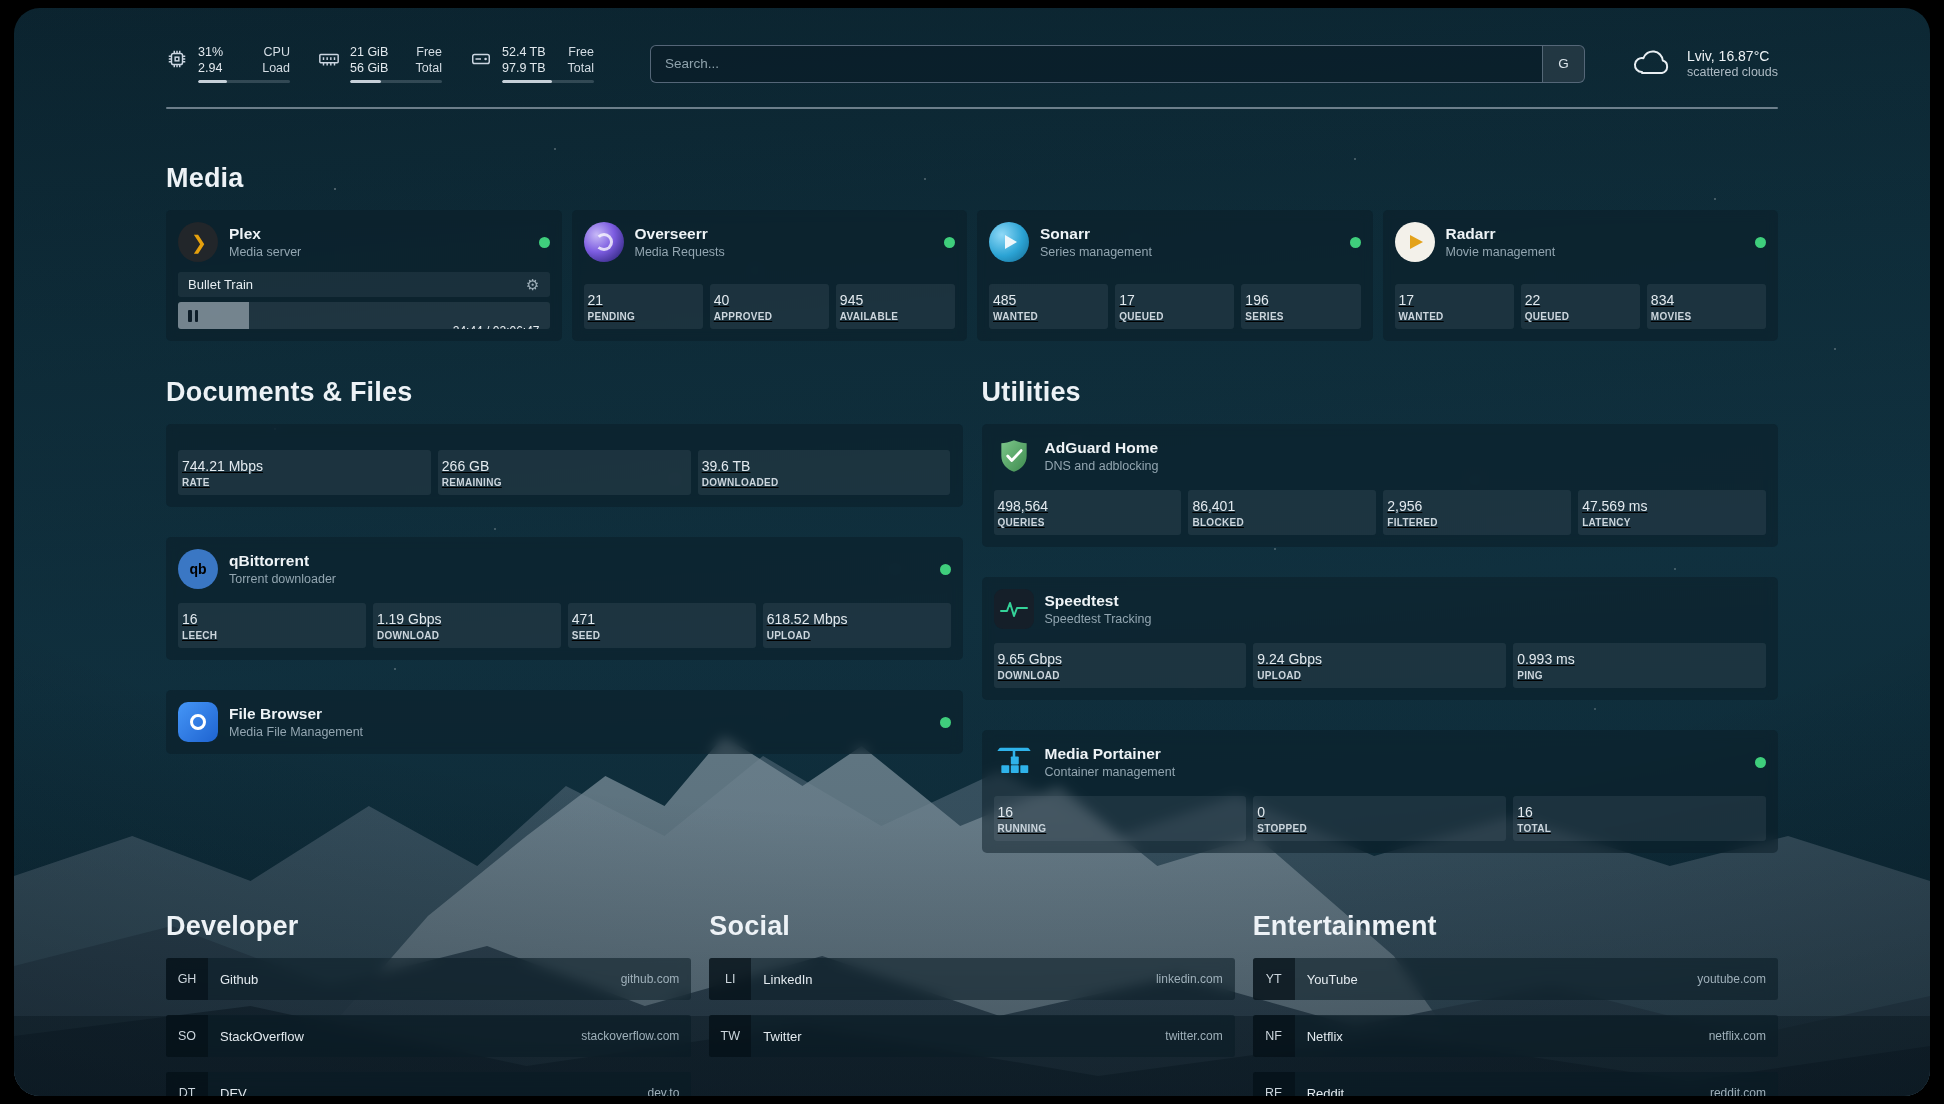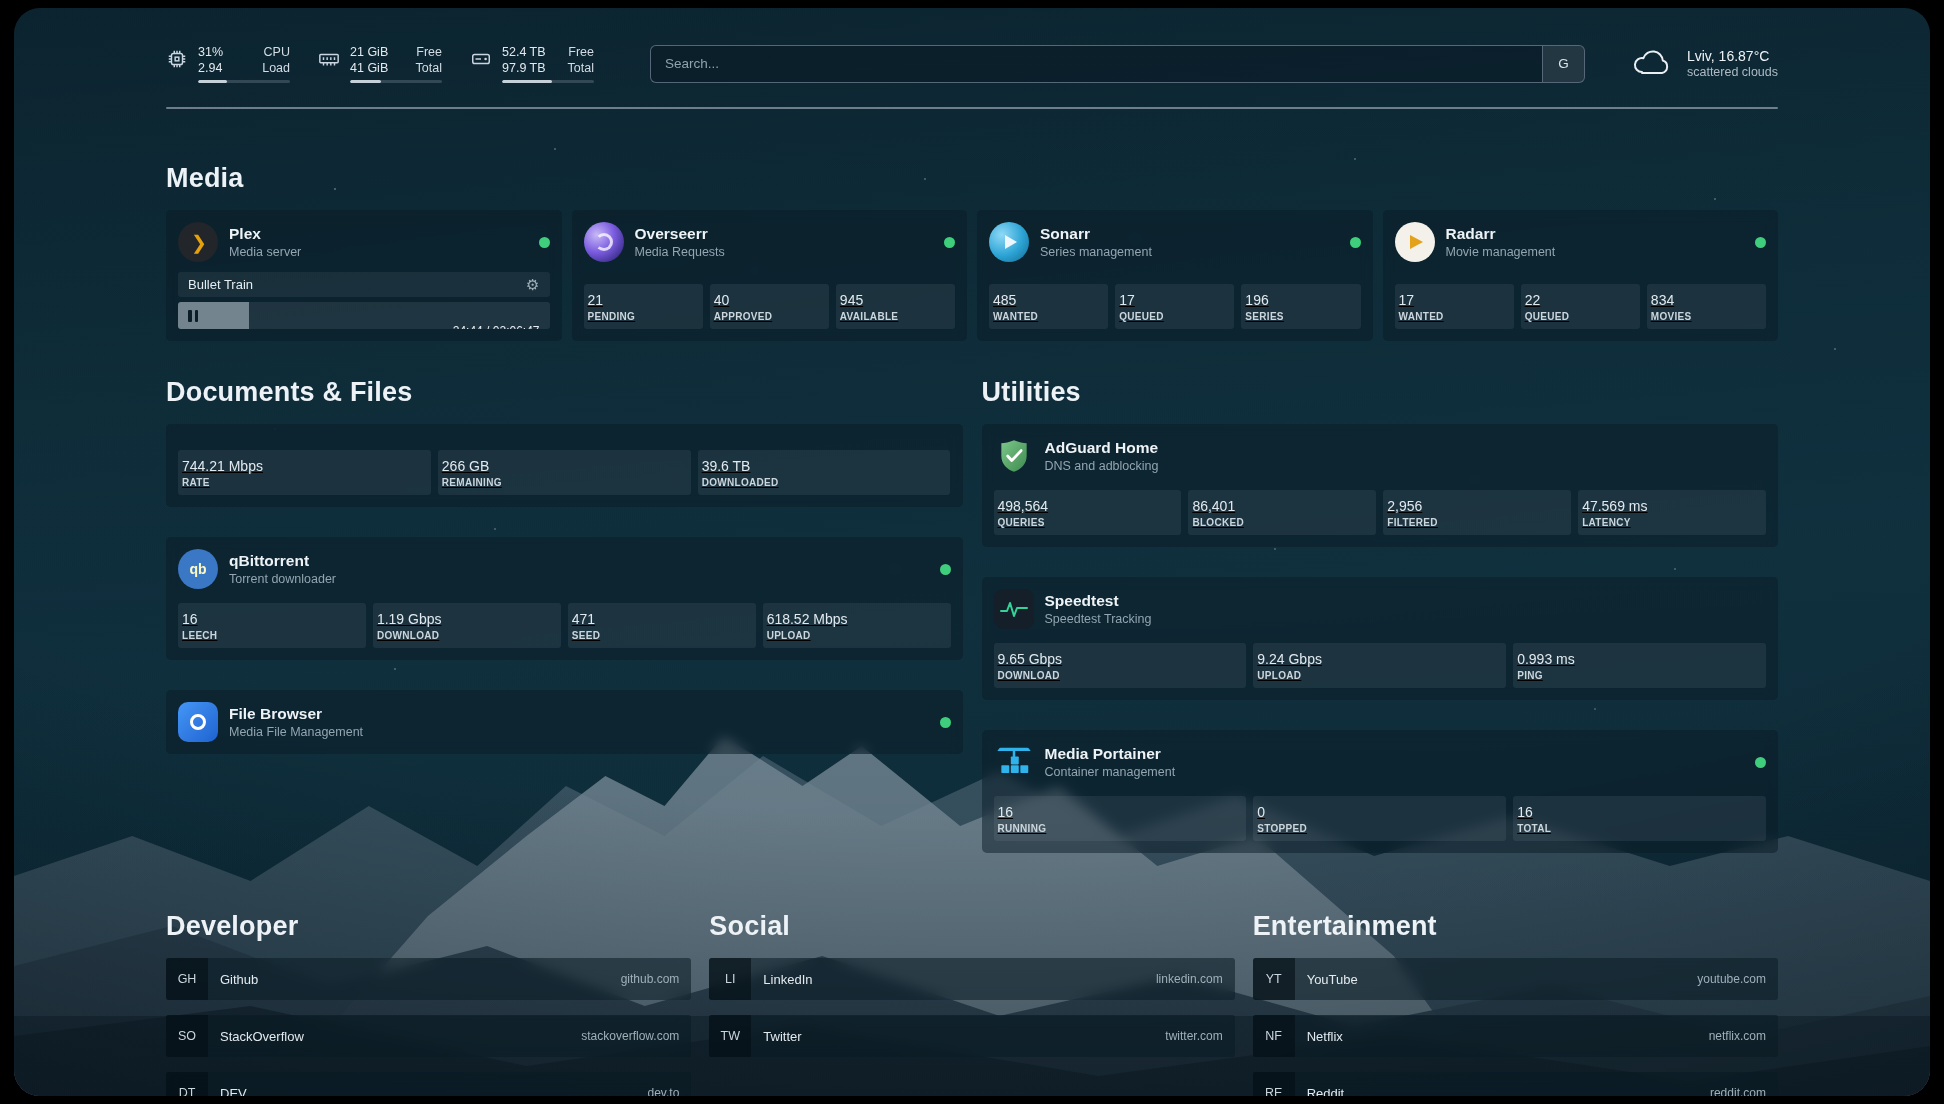--- a/index.html
+++ b/index.html
@@ -92,21 +92,21 @@
   .icon-overseerr { background:radial-gradient(circle at 32% 32%, #c7b9f7, #7c5ce0 45%, #3b2e8c 82%); }
   .ovs-swirl { width:18px; height:18px; border-radius:50%; border:3px solid rgba(255,255,255,0.75); border-left-color:transparent; }
   .icon-sonarr { background:radial-gradient(circle at 32% 32%, #8fd9f7, #2ba3d4 55%, #14678f); }
   .tri { width:0; height:0; border-top:7px solid transparent; border-bottom:7px solid transparent; margin-left:4px; }
   .tri-white { border-left:12px solid #eef7fb; }
   .icon-radarr { background:#f3f1ea; }
   .tri-gold { border-left:13px solid #e3a21a; }
   .icon-nzbget { background:#3f9b43; }
   .nzb-txt { font-size:8px; font-weight:700; color:#fff; letter-spacing:.2px; }
   .icon-qb { background:#3a77c4; }
-  .qb-txt { font-size:14px; font-weight:700; color:#fef9c3; }
+  .qb-txt { font-size:14px; font-weight:700; color:#000000; }
   .icon-filebrowser { background:linear-gradient(135deg,#4596f7,#1e63d0); border-radius:10px; }
   .fb-ring { width:16px; height:16px; border:3.5px solid #fff; border-radius:50%; }
   .icon-adguard, .icon-portainer { background:transparent; }
   .icon-adguard svg, .icon-portainer svg { width:38px; height:38px; }
   .icon-speedtest { background:#151f29; border-radius:9px; }
   .icon-speedtest svg { width:30px; height:26px; }
 
   
   .bookmarks { display:grid; grid-template-columns:repeat(3,1fr); gap:18px; margin-top:58px; }
   .bm-title { margin-bottom:16px; }
@@ -169,21 +169,21 @@
                 <rect x="2" y="7" width="20" height="9" rx="1"></rect>
                 <path d="M6 16v3 M10 16v3 M14 16v3 M18 16v3 M6 10v3 M10 10v3 M14 10v3 M18 10v3"></path>
               </svg>
           </span>
           <div class="hw-body">
             <div class="hw-row">
                 <span class="val">21 GiB</span>
                 <span class="lab">Free</span>
               </div>
             <div class="hw-row">
-                <span class="val">41 GiB</span>
+                <span class="val">56 GiB</span>
                 <span class="lab">Total</span>
               </div>
             <div class="hw-bar">
                 <div class="hw-fill" style="width: 34%;"></div>
               </div>
           </div>
         </div>
 
         <div class="hw-item">
           <span class="hw-icon">

